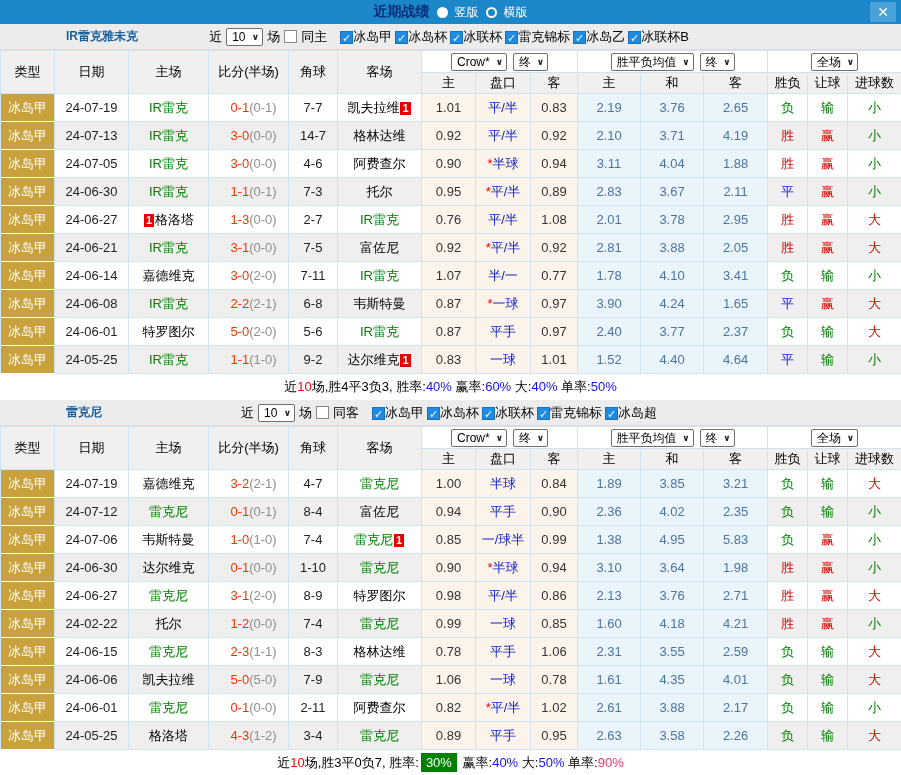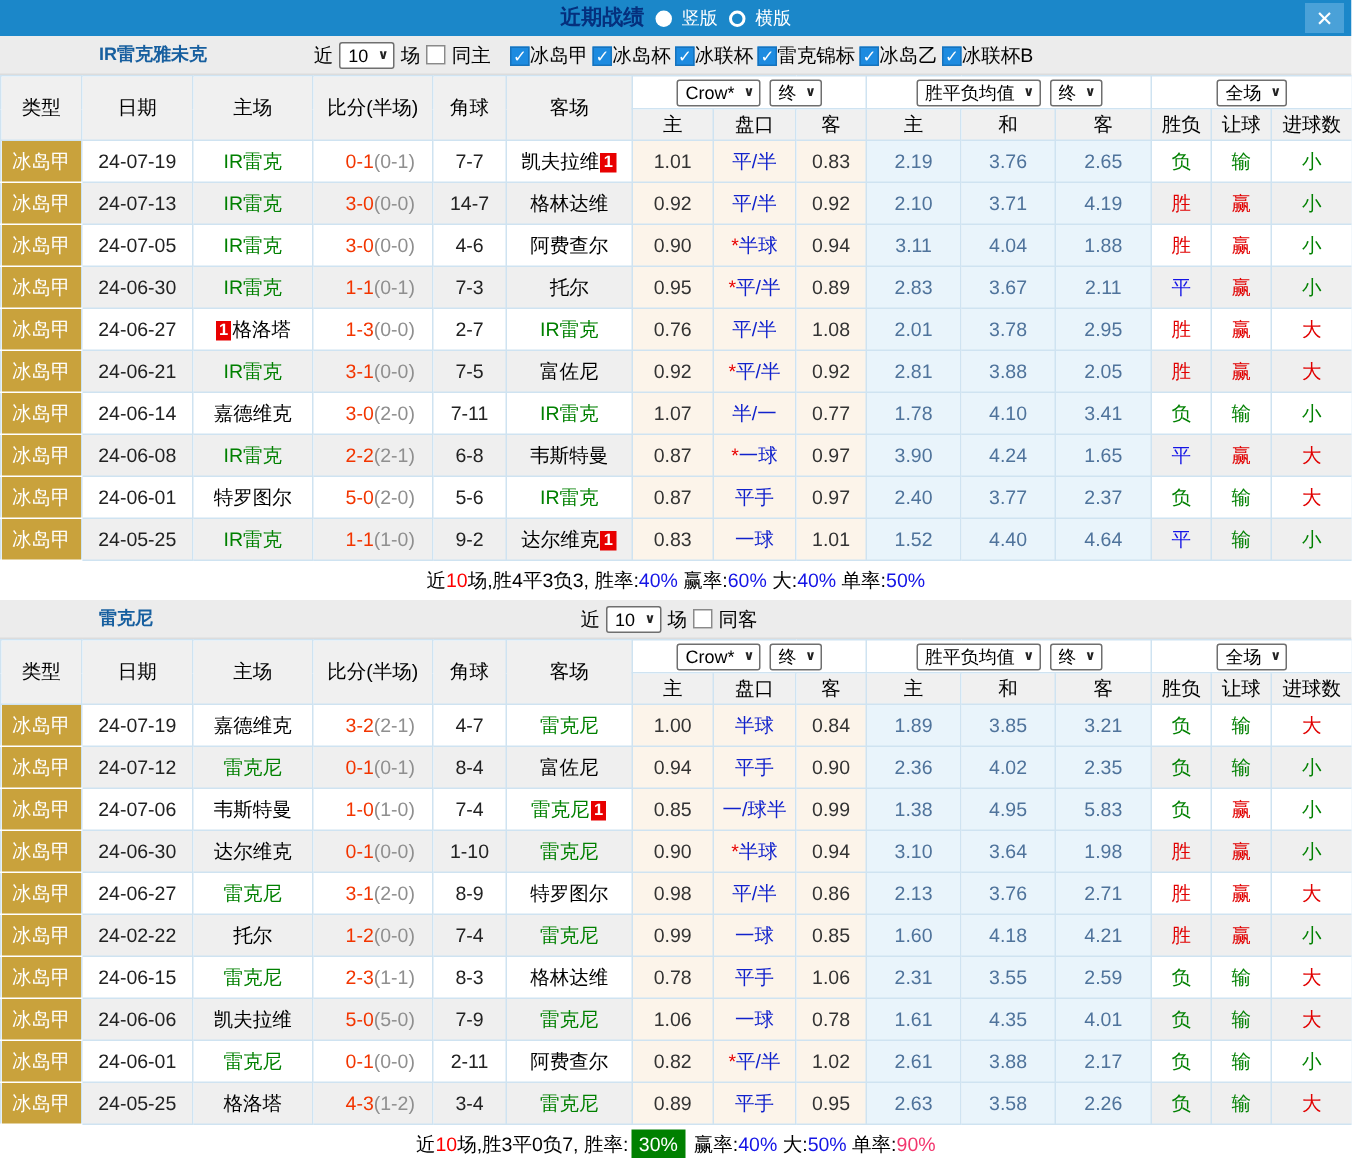--- a/index.html
+++ b/index.html
@@ -327,20 +327,21 @@
 
 <div class="secbar">
   <span class="teamname">雷克尼</span>
   <div class="filters">
     <span>近</span>
     <span class="selwrap"><select><option>10</option></select></span>
     <span>场</span>
     <span class="cb un"></span>
     <span class="cb-label">同客</span>
     <span class="gap"></span>
+    <span><span class="cb checked">✓</span><span class="cb-label">冰岛甲</span><span class="cb checked">✓</span><span class="cb-label">冰岛杯</span><span class="cb checked">✓</span><span class="cb-label">冰联杯</span><span class="cb checked">✓</span><span class="cb-label">雷克锦标</span><span class="cb checked">✓</span><span class="cb-label">冰岛超</span></span>
   </div>
 </div>
 
 <table>
   <colgroup>
     <col style="width:54px">
       <col style="width:74px">
       <col style="width:80px">
       <col style="width:80px">
     <col style="width:49px">

